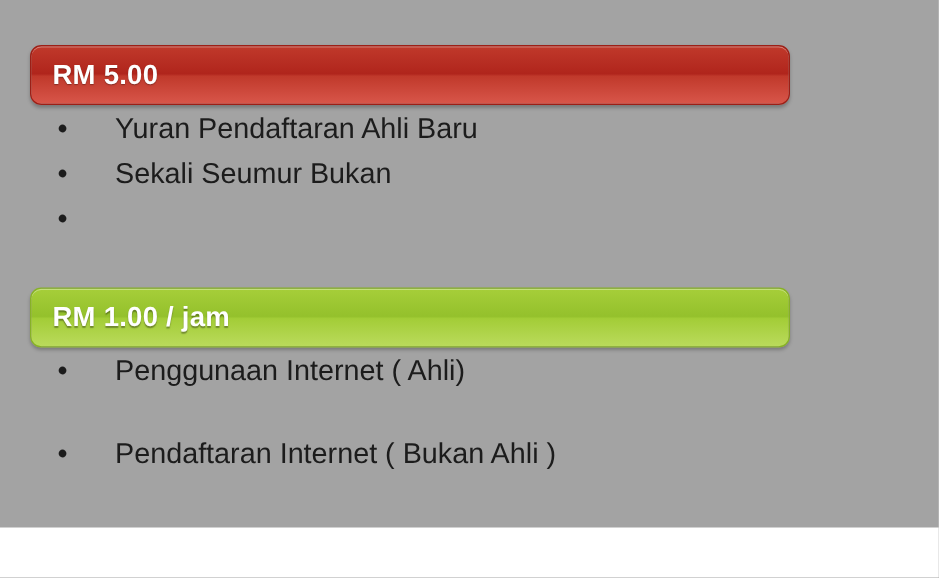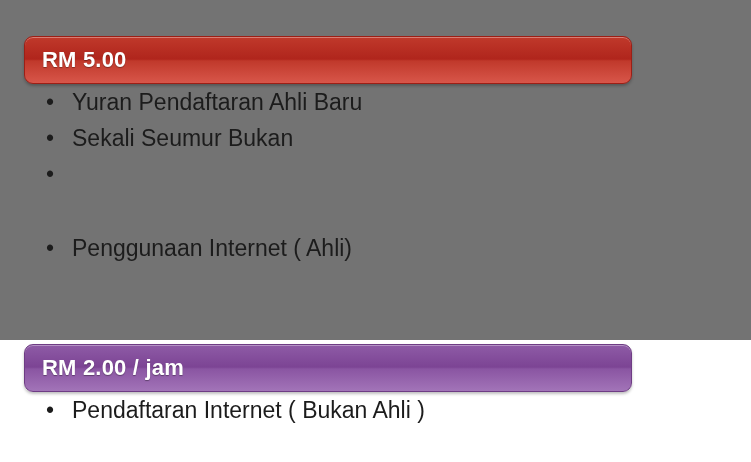--- a/index.html
+++ b/index.html
@@ -9,22 +9,22 @@
   body {
     width: 751px;
     height: 462px;
     background: #ffffff;
     font-family: "Liberation Sans", sans-serif;
     overflow: hidden;
   }
   .page {
     position: relative;
     width: 751px;
-    height: 340px;
-    background: #737373;
+    height: 422px;
+    background: #a3a3a3;
   }
   .section {
     position: absolute;
     left: 24px;
     width: 608px;
   }
   .band {
     height: 48px;
     border-radius: 9px;
     display: flex;
@@ -68,20 +68,21 @@
   .bullet-dot {
     display: inline-block;
     width: 26px;
     margin-left: 22px;
     font-size: 23px;
     line-height: 1;
     color: #1c1c1c;
   }
   .bullet-text {
     white-space: nowrap;
+    margin-left: 20px;
   }
   #s1 { top: 36px; }
   #s2 { top: 230px; }
   #s3 { top: 344px; }
 </style>
 </head>
 <body>
 
 <div class="page">
 
@@ -98,32 +99,32 @@
         <span class="bullet-dot">•</span>
         <span class="bullet-text">Sekali Seumur Bukan</span>
       </li>
       <li class="bullet">
         <span class="bullet-dot">•</span>
       </li>
     </ul>
   </div>
 
   <div class="section" id="s2">
+    <div class="band band-green">
+      <span>RM 1.00 / jam</span>
+    </div>
     <ul class="bullets">
       <li class="bullet">
         <span class="bullet-dot">•</span>
         <span class="bullet-text">Penggunaan Internet ( Ahli)</span>
       </li>
     </ul>
   </div>
 
   <div class="section" id="s3">
-    <div class="band band-purple">
-      <span>RM 2.00 / jam</span>
-    </div>
     <ul class="bullets">
       <li class="bullet">
         <span class="bullet-dot">•</span>
         <span class="bullet-text">Pendaftaran Internet ( Bukan Ahli )</span>
       </li>
     </ul>
   </div>
 
 </div>
 

